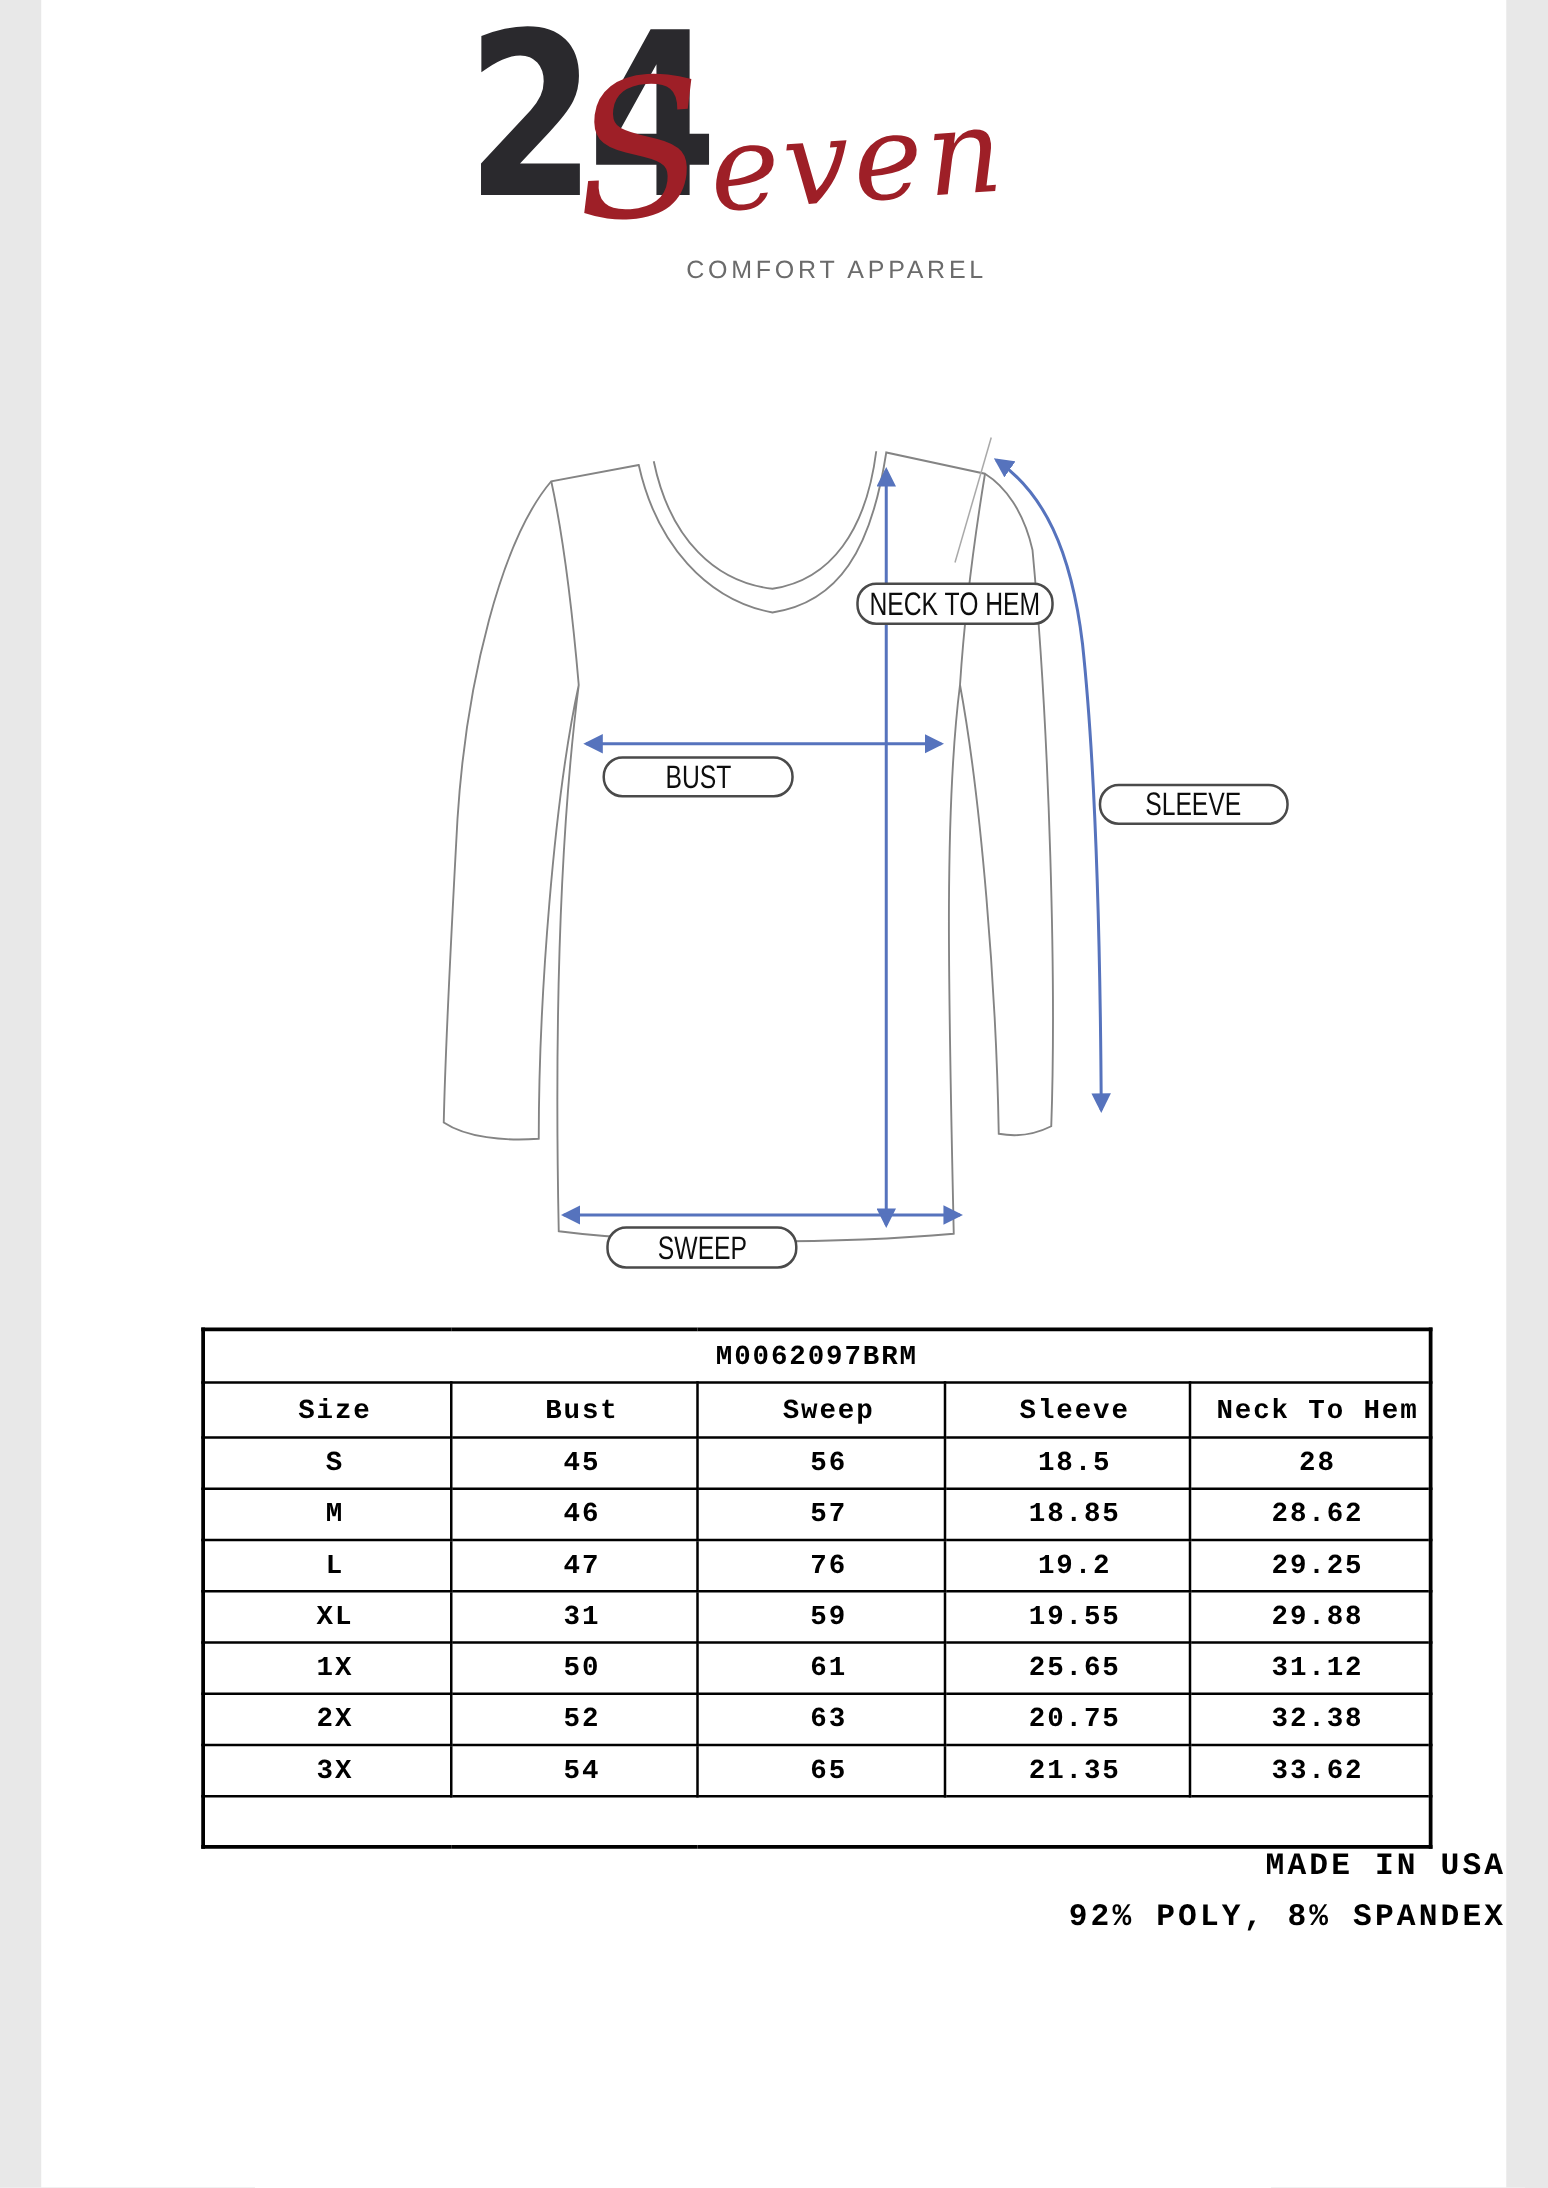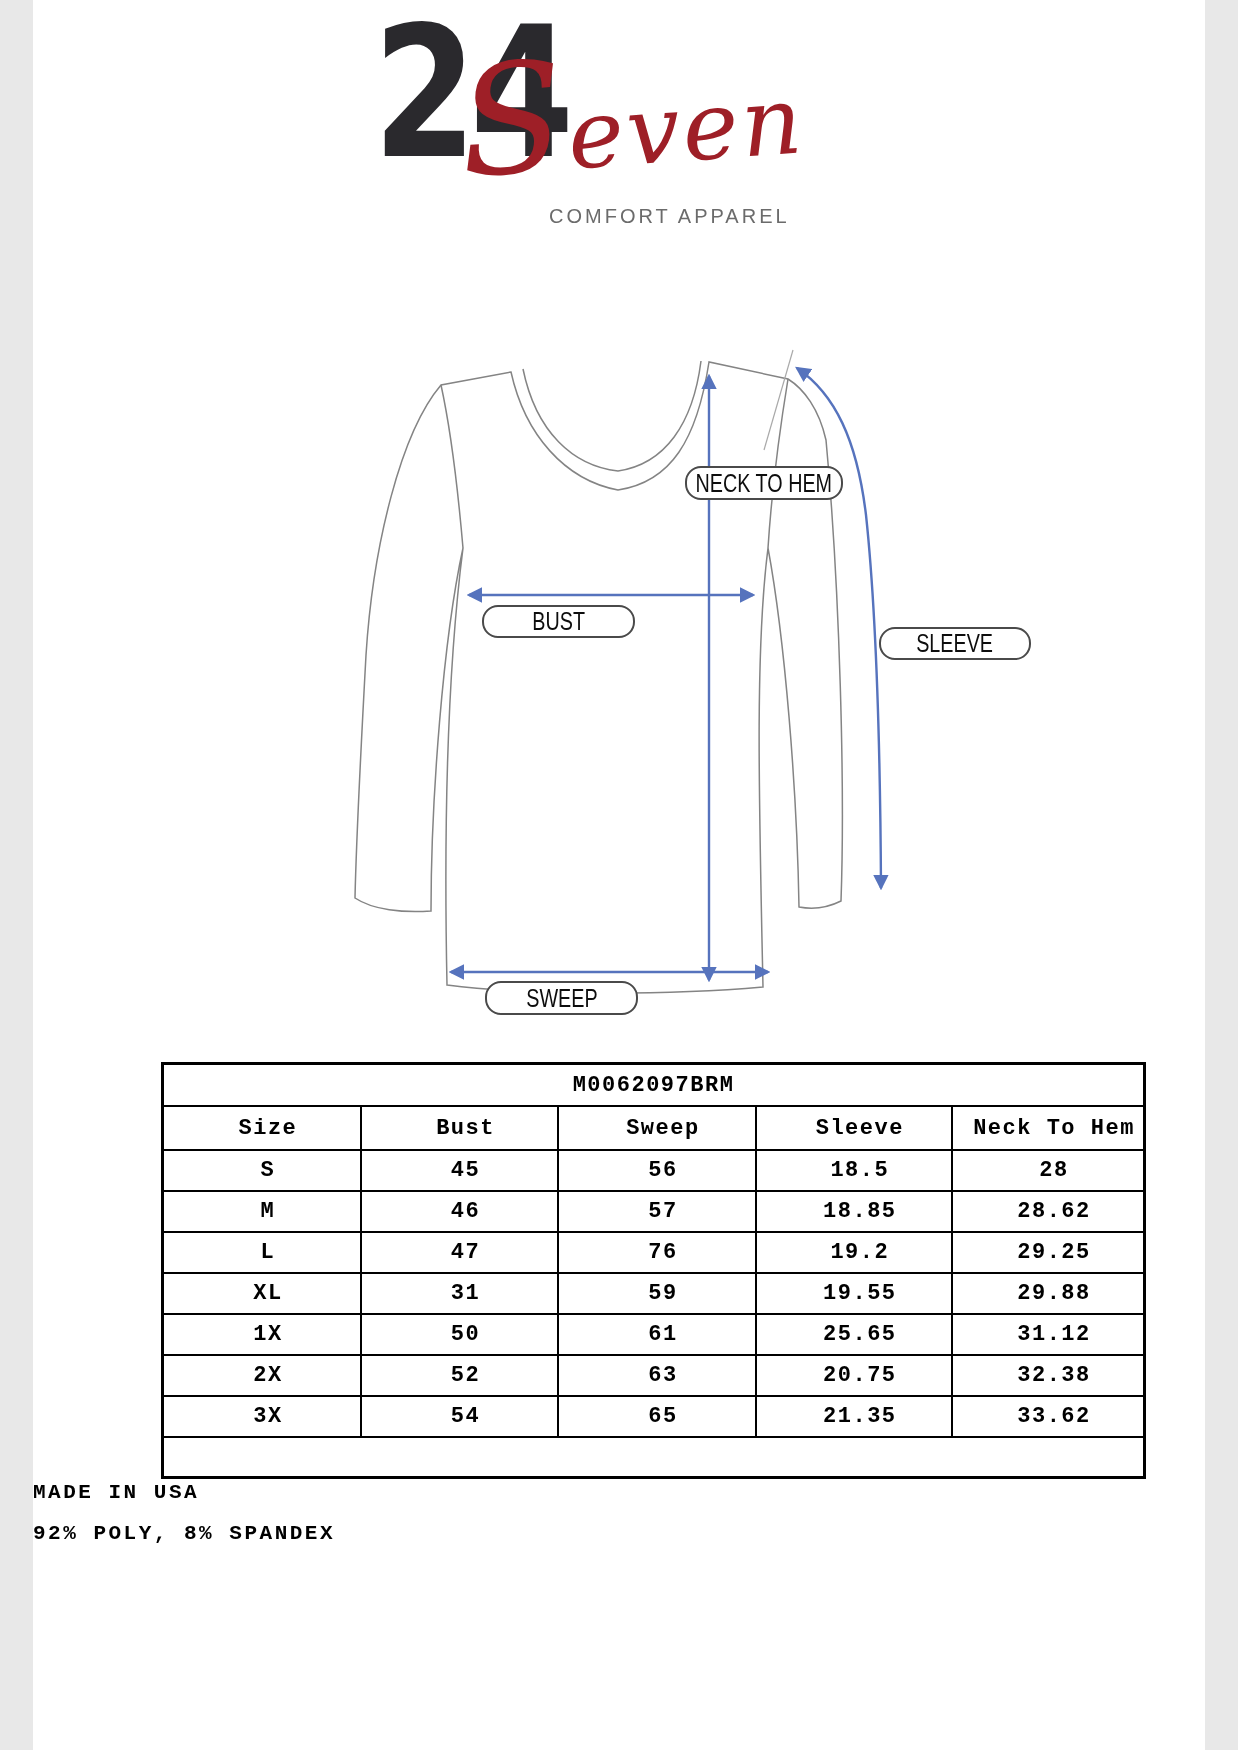--- a/index.html
+++ b/index.html
@@ -62,23 +62,23 @@
     text-align:center;vertical-align:middle;
     overflow:hidden;
   }
   tr.style-row td{height:40px;text-align:center;padding:0;}
   tr.head-row th{height:42px;}
   tr.data-row td{height:39px;}
   tr.empty-row td{height:38px;}
   
   .care-footer{
     position:absolute;left:0;top:1480px;width:100%;
-    text-align:left;color:#000;
+    text-align:right;color:#000;
     font-family:"Liberation Mono","DejaVu Sans Mono",monospace;
-    font-weight:bold;font-size:21px;letter-spacing:2.5px;
+    font-weight:bold;font-size:25px;letter-spacing:2.5px;
   }
   .care-footer .line{line-height:26px;margin-bottom:15px;white-space:nowrap;}
 </style>
 </head>
 <body>
 
 <div class="page">
 
   <div>
     <div class="logo-number">24</div>

